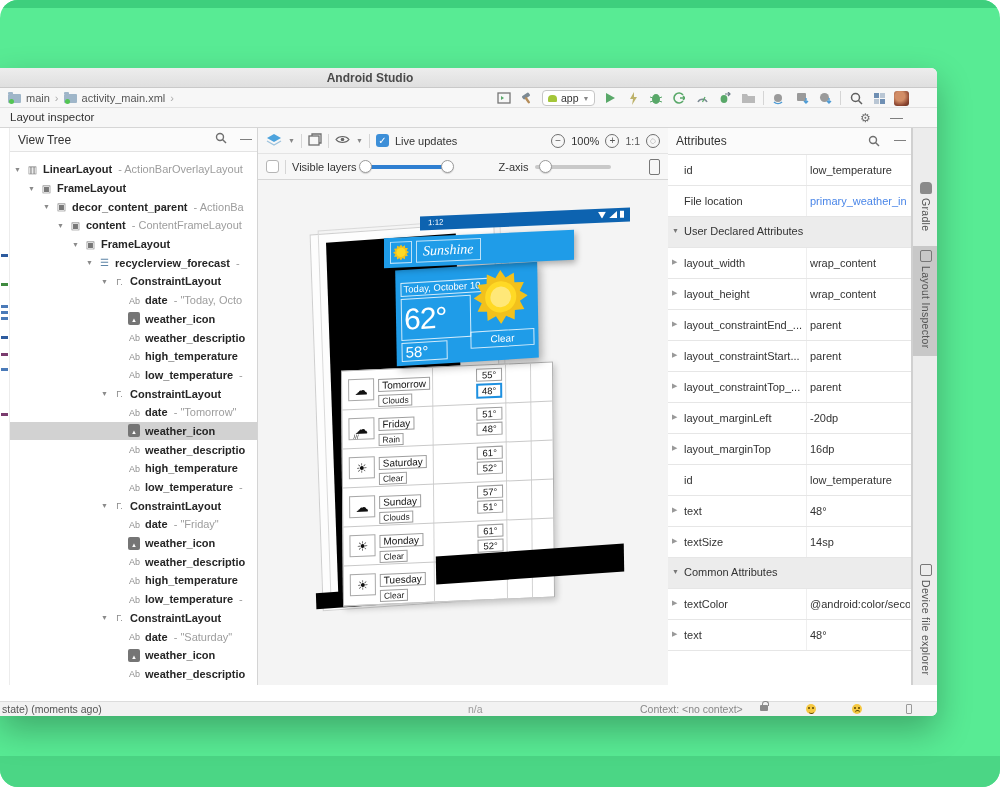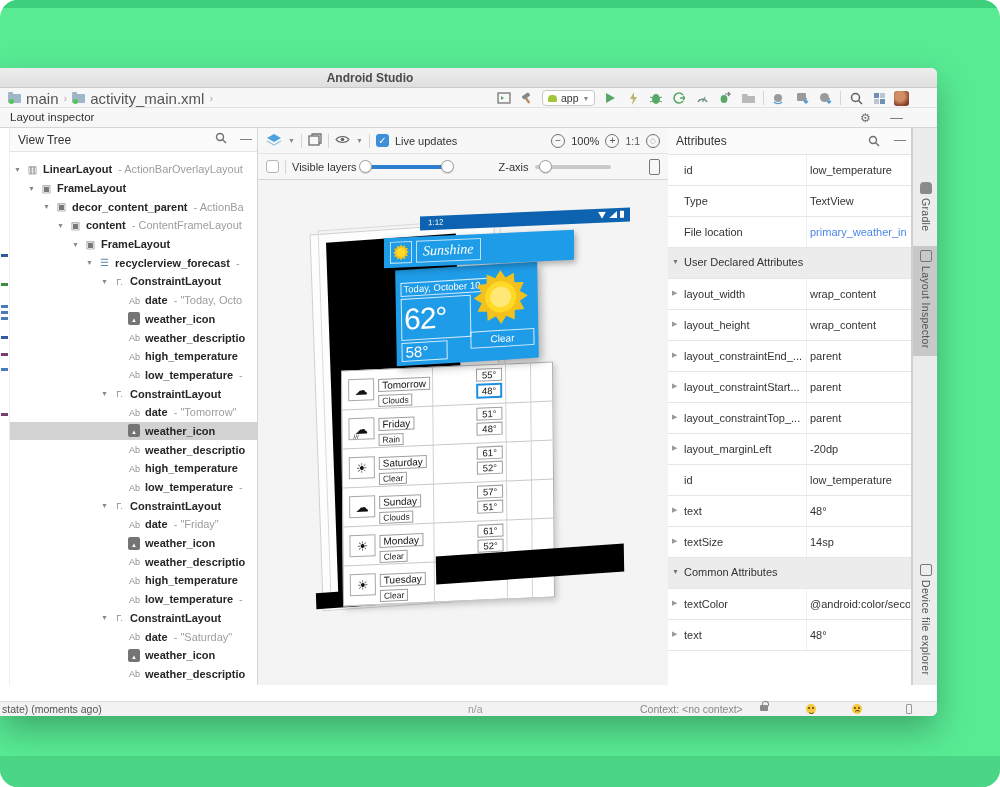--- a/index.html
+++ b/index.html
@@ -12,21 +12,21 @@
             border-radius:0 6px 6px 0; box-shadow:0 14px 34px rgba(0,0,0,.28); overflow:hidden; }
 
   .titlebar { position:absolute; left:0; top:0; width:100%; height:20px;
               background:linear-gradient(#ededed,#dfdfdf); border-bottom:1px solid #c9c9c9; }
   .titlebar span { position:absolute; left:0; top:3px; width:740px; text-align:center;
                    font-size:12px; font-weight:600; color:#4a4a4a; }
 
   .toolbar-row { position:absolute; left:0; top:20px; width:100%; height:20px; background:#f7f7f7;
                  border-bottom:1px solid #e2e2e2; }
   .crumbs { position:absolute; left:8px; top:0; height:20px; display:flex; align-items:center; gap:5px; }
-  .crumb-txt { font-size:15px; color:#555; }
+  .crumb-txt { font-size:11px; color:#555; }
   .crumb-sep { font-size:11px; color:#aaa; }
   .folder { position:relative; width:13px; height:9px; background:#9fb6c9; border-radius:1px; }
   .folder::before { content:""; position:absolute; left:0; top:-2px; width:5px; height:2px; background:#9fb6c9; border-radius:1px 1px 0 0; }
   .folder::after { content:""; position:absolute; left:1px; bottom:-1px; width:5px; height:5px; background:#53c553; border-radius:50%; }
 
   .tb-icons { position:absolute; left:496px; top:0; height:20px; display:flex; align-items:center; gap:7px; }
   .tbi { width:16px; height:16px; display:flex; align-items:center; justify-content:center; flex:none; }
   .tb-sep { width:1px; height:14px; background:#d5d5d5; flex:none; }
   .run-combo { display:flex; align-items:center; gap:4px; height:16px; padding:0 5px;
                background:#fff; border:1px solid #c6c6c6; border-radius:4px; }
@@ -712,26 +712,20 @@
         </div>
         <div>
 
             <div class="attr-row">
 
               <span class="a-colsep"></span>
               <span class="a-label">id</span>
               <span class="a-value">low_temperature</span>
             </div>
 
-            <div class="attr-row">
-
-              <span class="a-colsep"></span>
-              <span class="a-label">Type</span>
-              <span class="a-value">TextView</span>
-            </div>
 
             <div class="attr-row linkrow">
 
               <span class="a-colsep"></span>
               <span class="a-label">File location</span>
               <span class="a-value link">primary_weather_in</span>
             </div>
 
             <div class="attr-row section-row">
               <span class="attr-section">User Declared Attributes</span>
@@ -779,20 +773,27 @@
             </div>
 
             <div class="attr-row has-arrow">
 
               <span class="a-arrow">▶</span>
               <span class="a-colsep"></span>
               <span class="a-label">layout_marginLeft</span>
               <span class="a-value">-20dp</span>
             </div>
 
+            <div class="attr-row has-arrow">
+
+              <span class="a-arrow">▶</span>
+              <span class="a-colsep"></span>
+              <span class="a-label">layout_marginTop</span>
+              <span class="a-value">16dp</span>
+            </div>
 
             <div class="attr-row">
 
               <span class="a-colsep"></span>
               <span class="a-label">id</span>
               <span class="a-value">low_temperature</span>
             </div>
 
             <div class="attr-row has-arrow">
 

